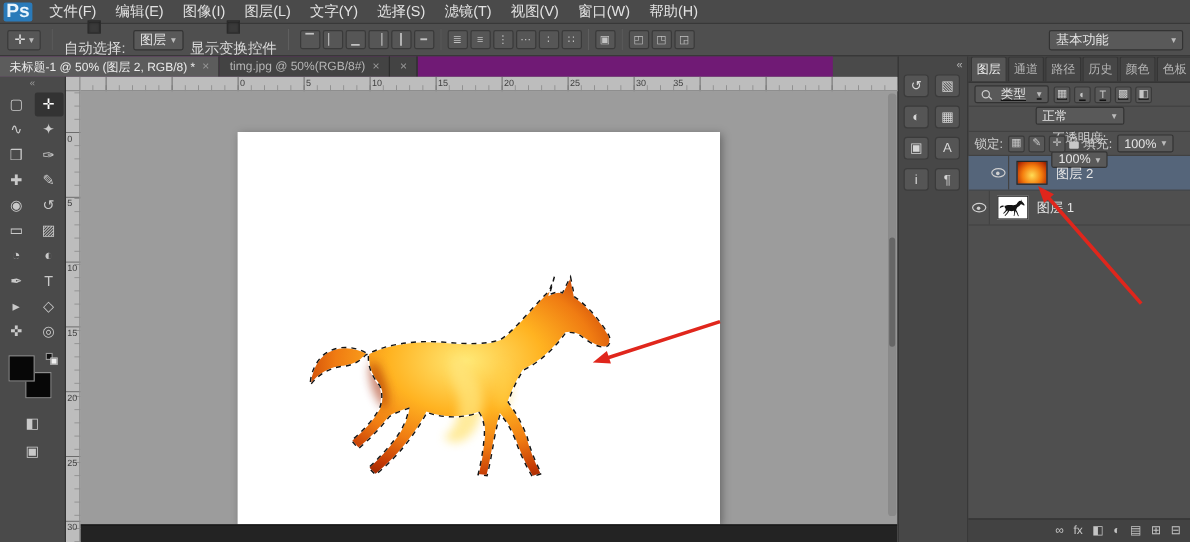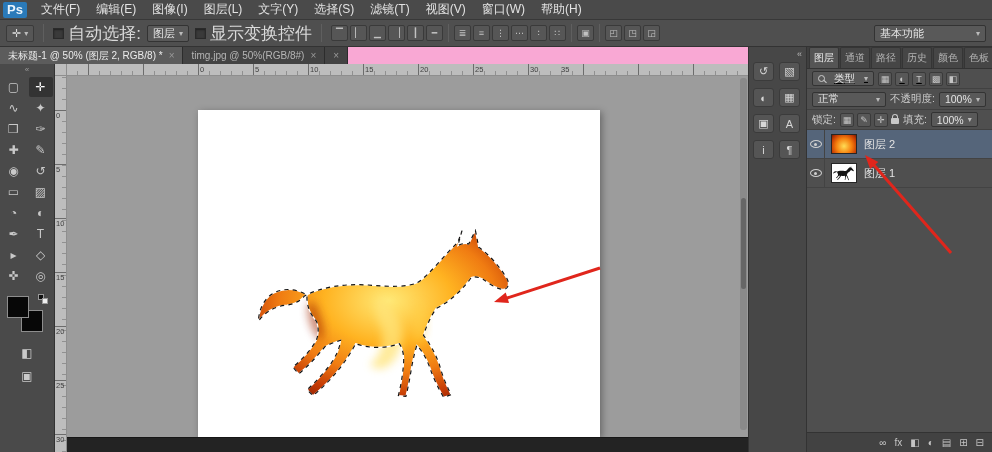--- a/index.html
+++ b/index.html
@@ -5,43 +5,43 @@
   *{margin:0;padding:0;box-sizing:border-box;}
   html,body{width:992px;height:452px;overflow:hidden;background:#2b2b2b;
     font-family:"Liberation Sans","DejaVu Sans",sans-serif;}
   .app{position:relative;width:992px;height:452px;background:#4a4a4a;overflow:hidden;
     --ann-red:#e0261c;--ps-blue:#2a7ab9;--sel:#55657a;}
 
   
   .menubar{position:absolute;left:0;top:0;width:992px;height:20px;background:#4a4a4a;
     border-bottom:1px solid #383838;display:flex;align-items:center;}
   .ps-logo{width:24px;height:16px;margin:0 6px 0 3px;background:var(--ps-blue);color:#eaf4fc;
-    font-size:13px;font-weight:bold;display:flex;align-items:center;justify-content:center;border-radius:2px;}
+    font-size:16px;font-weight:bold;display:flex;align-items:center;justify-content:center;border-radius:2px;}
   #menu-items{display:flex;height:100%;}
   .menu-item{padding:0 8px;font-size:12px;color:#e2e2e2;display:flex;align-items:center;cursor:default;}
 
   
   .optionsbar{position:absolute;left:0;top:20px;width:992px;height:27px;background:#4f4f4f;
     border-bottom:1px solid #333;display:flex;align-items:center;gap:6px;padding:0 6px;}
   .tool-preset{display:flex;align-items:center;gap:3px;padding:1px 5px;background:#565656;
     border:1px solid #3a3a3a;border-radius:2px;color:#ddd;font-size:11px;}
   .caret{font-size:8px;color:#bbb;}
   .vsep{width:1px;height:18px;background:#3c3c3c;border-right:1px solid #5f5f5f;margin:0 3px;flex:none;}
-  .cb{display:flex;align-items:center;gap:4px;font-size:17px;color:#dadada;white-space:nowrap;}
+  .cb{display:flex;align-items:center;gap:4px;font-size:12px;color:#dadada;white-space:nowrap;flex-direction:column;}
   .checkbox{width:11px;height:11px;background:#3a3a3a;border:1px solid #2a2a2a;
     box-shadow:inset 0 1px 2px rgba(0,0,0,.45);flex:none;}
   .combo{display:inline-flex;align-items:center;gap:4px;height:17px;padding:0 5px;background:#595959;
     border:1px solid #333;border-radius:2px;font-size:11px;color:#e3e3e3;white-space:nowrap;}
   #align-icons{display:flex;align-items:center;gap:2px;}
   .opt-icon{width:17px;height:16px;display:flex;align-items:center;justify-content:center;font-size:9px;
     color:#c2c2c2;background:#565656;border:1px solid #3a3a3a;border-radius:2px;}
   .workspace{margin-left:auto;width:112px;justify-content:space-between;}
 
   
-  .tabbar{position:absolute;left:0;top:47px;width:748px;height:17px;background:#f9a8d4;display:flex;align-items:flex-end;}
+  .tabbar{position:absolute;left:0;top:47px;width:694px;height:17px;background:#701a75;display:flex;align-items:flex-end;}
   .doc-tab{display:flex;align-items:center;gap:6px;height:17px;padding:0 8px;background:#434343;
     border-right:1px solid #2c2c2c;font-size:10px;color:#b5b5b5;white-space:nowrap;}
   .doc-tab.active{background:#5c5c5c;color:#ebebeb;}
   .tab-close{font-size:10px;color:#999;}
 
   
   .toolbar{position:absolute;left:0;top:64px;width:55px;height:388px;background:#4a4a4a;border-right:1px solid #333;}
   .tb-head{height:11px;display:flex;justify-content:center;align-items:center;color:#999;font-size:8px;}
   #toolbar-tools{display:grid;grid-template-columns:24px 24px;justify-content:center;gap:1px 3px;margin-top:2px;}
   .tool{width:24px;height:20px;display:flex;align-items:center;justify-content:center;font-size:12px;
@@ -89,35 +89,35 @@
 
   
   .layers-panel{position:absolute;left:806px;top:47px;width:186px;height:405px;background:#4f4f4f;border-left:1px solid #333;}
   .panel-tabs{display:flex;align-items:flex-end;height:22px;background:#3f3f3f;border-bottom:1px solid #333;
     padding-left:2px;gap:1px;overflow:hidden;}
   .ptab{font-size:10px;color:#b5b5b5;background:#464646;padding:3px 4px;border:1px solid #353535;border-bottom:none;
     border-radius:2px 2px 0 0;white-space:nowrap;}
   .ptab.active{background:#555;color:#ededed;}
   .filter-row,.blend-row,.lock-row{display:flex;align-items:center;gap:4px;padding:0 5px;border-bottom:1px solid #414141;}
   .filter-row{height:20px;text-decoration:underline;}
-  .blend-row{height:21px;}
+  .blend-row{height:21px;flex-direction:column;}
   .lock-row{height:20px;}
   .plabel{font-size:10.5px;color:#cfcfcf;white-space:nowrap;}
   .combo.kind{width:62px;justify-content:space-between;height:15px;font-size:10.5px;}
   .combo.blend{width:74px;justify-content:space-between;height:15px;font-size:10.5px;}
   .combo.pct{width:47px;justify-content:space-between;height:15px;font-size:10.5px;}
   #filter-icons,#lock-icons{display:flex;align-items:center;gap:3px;}
   .mini-icon{width:14px;height:14px;display:flex;align-items:center;justify-content:center;font-size:9px;
     color:#c5c5c5;background:#585858;border:1px solid #3a3a3a;border-radius:2px;}
   .search-icon{width:7px;height:7px;border:1.3px solid #ccc;border-radius:50%;position:relative;flex:none;}
   .search-icon::after{content:"";position:absolute;width:4px;height:1.3px;background:#ccc;
     transform:rotate(45deg);right:-3px;bottom:-1px;}
   .layers-list{height:302px;overflow:hidden;background:#4f4f4f;}
   .layer-row{height:29px;display:flex;align-items:center;border-bottom:1px solid #434343;padding-right:6px;}
-  .layer-row.selected{background:var(--sel);}
+  .layer-row.selected{background:var(--sel);padding-left:16px;}
   .eye-wrap{width:18px;align-self:stretch;display:flex;align-items:center;justify-content:center;
     border-right:1px solid #434343;margin-right:6px;flex:none;}
   .eye-icon{width:12px;height:8px;border:1px solid #cfcfcf;border-radius:50%;position:relative;display:block;}
   .eye-icon::after{content:"";position:absolute;left:3px;top:1.5px;width:3px;height:3px;background:#cfcfcf;border-radius:50%;}
   .layer-thumb{width:26px;height:20px;border:1px solid #262626;background:#fff;margin-right:7px;flex:none;overflow:hidden;}
   .layer-thumb svg{width:100%;height:100%;display:block;}
   .thumb-fire{background:radial-gradient(circle at 50% 62%,#ffdd55,#f57f0e 48%,#c33a04 80%,#7e1d02);}
   .layer-name{font-size:11px;color:#e4e4e4;flex:1;white-space:nowrap;overflow:hidden;}
   .layer-name.italic{font-style:italic;}
   .lock-shape{width:8px;height:6px;background:#c8c8c8;border-radius:1px;position:relative;display:inline-block;margin-top:3px;flex:none;}

